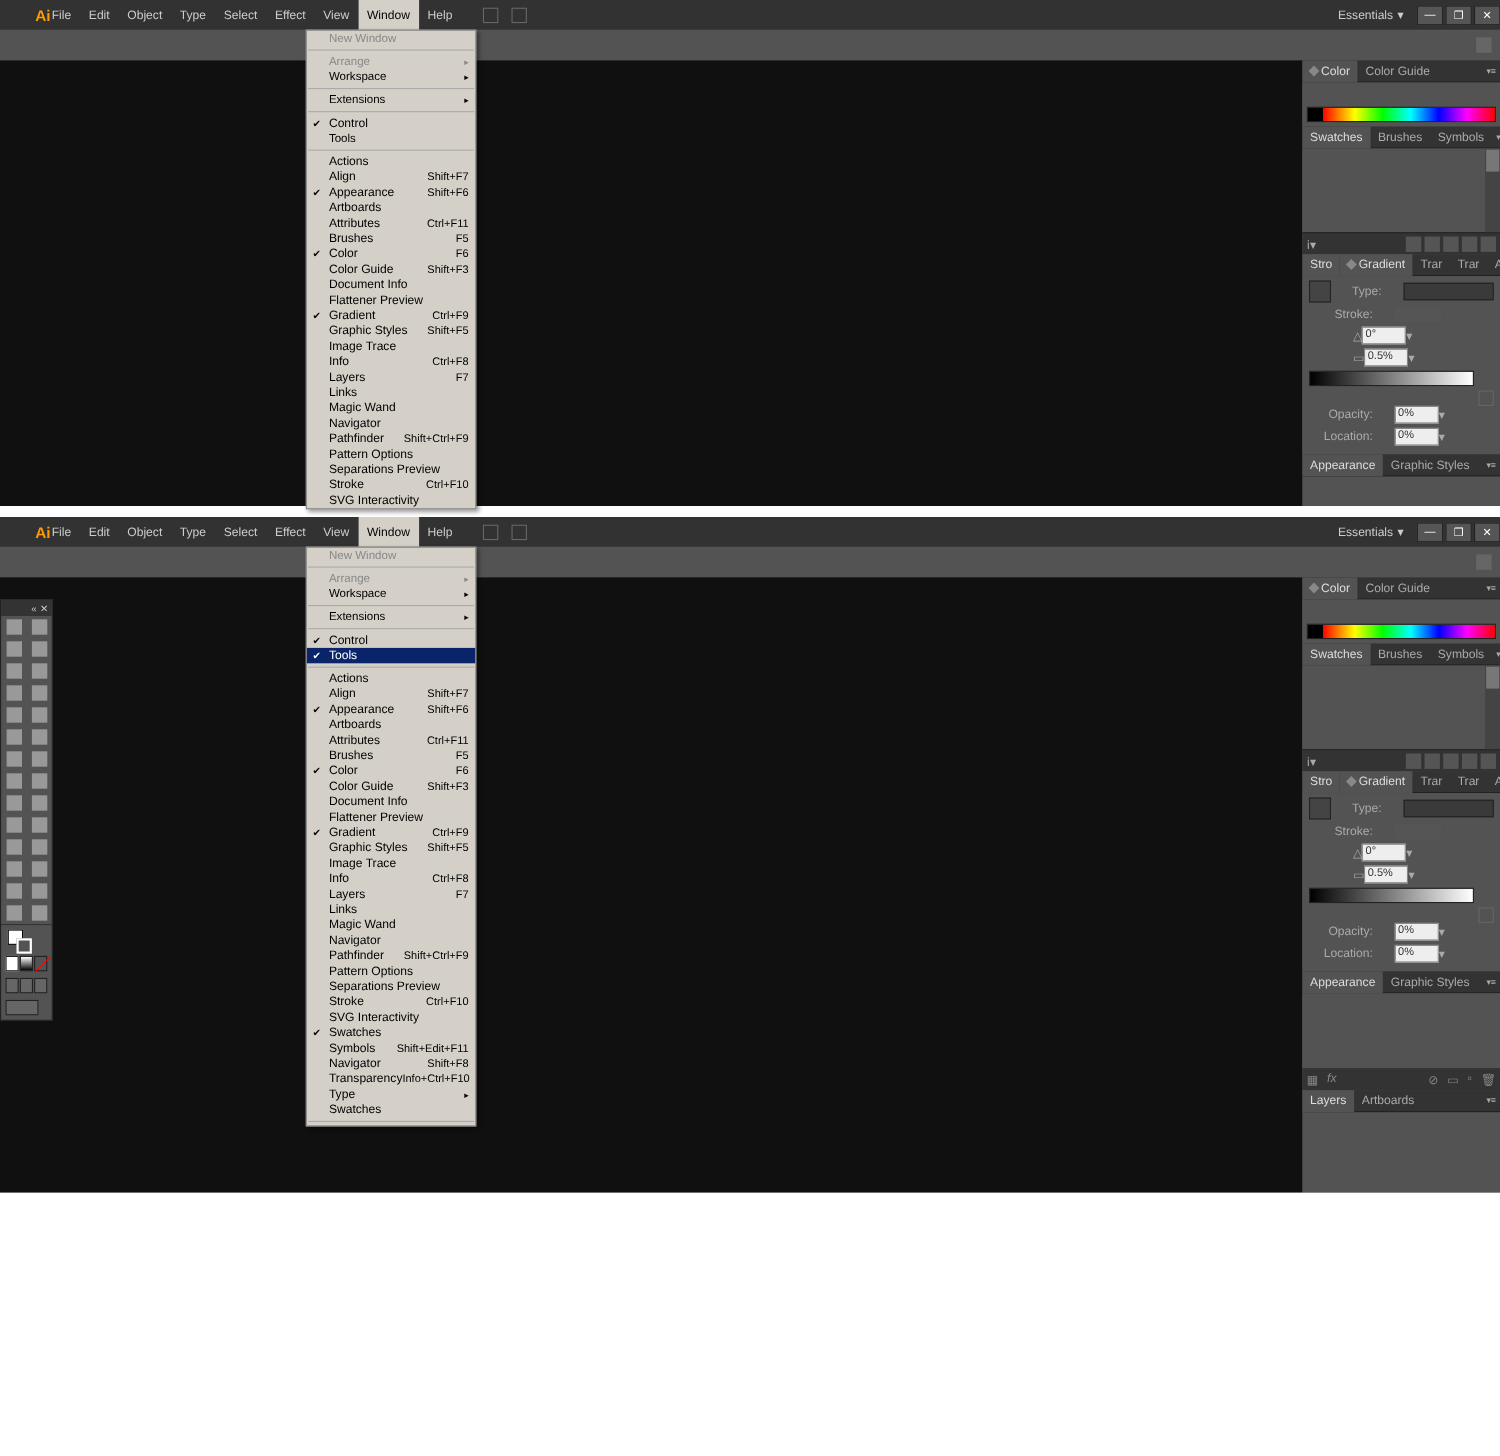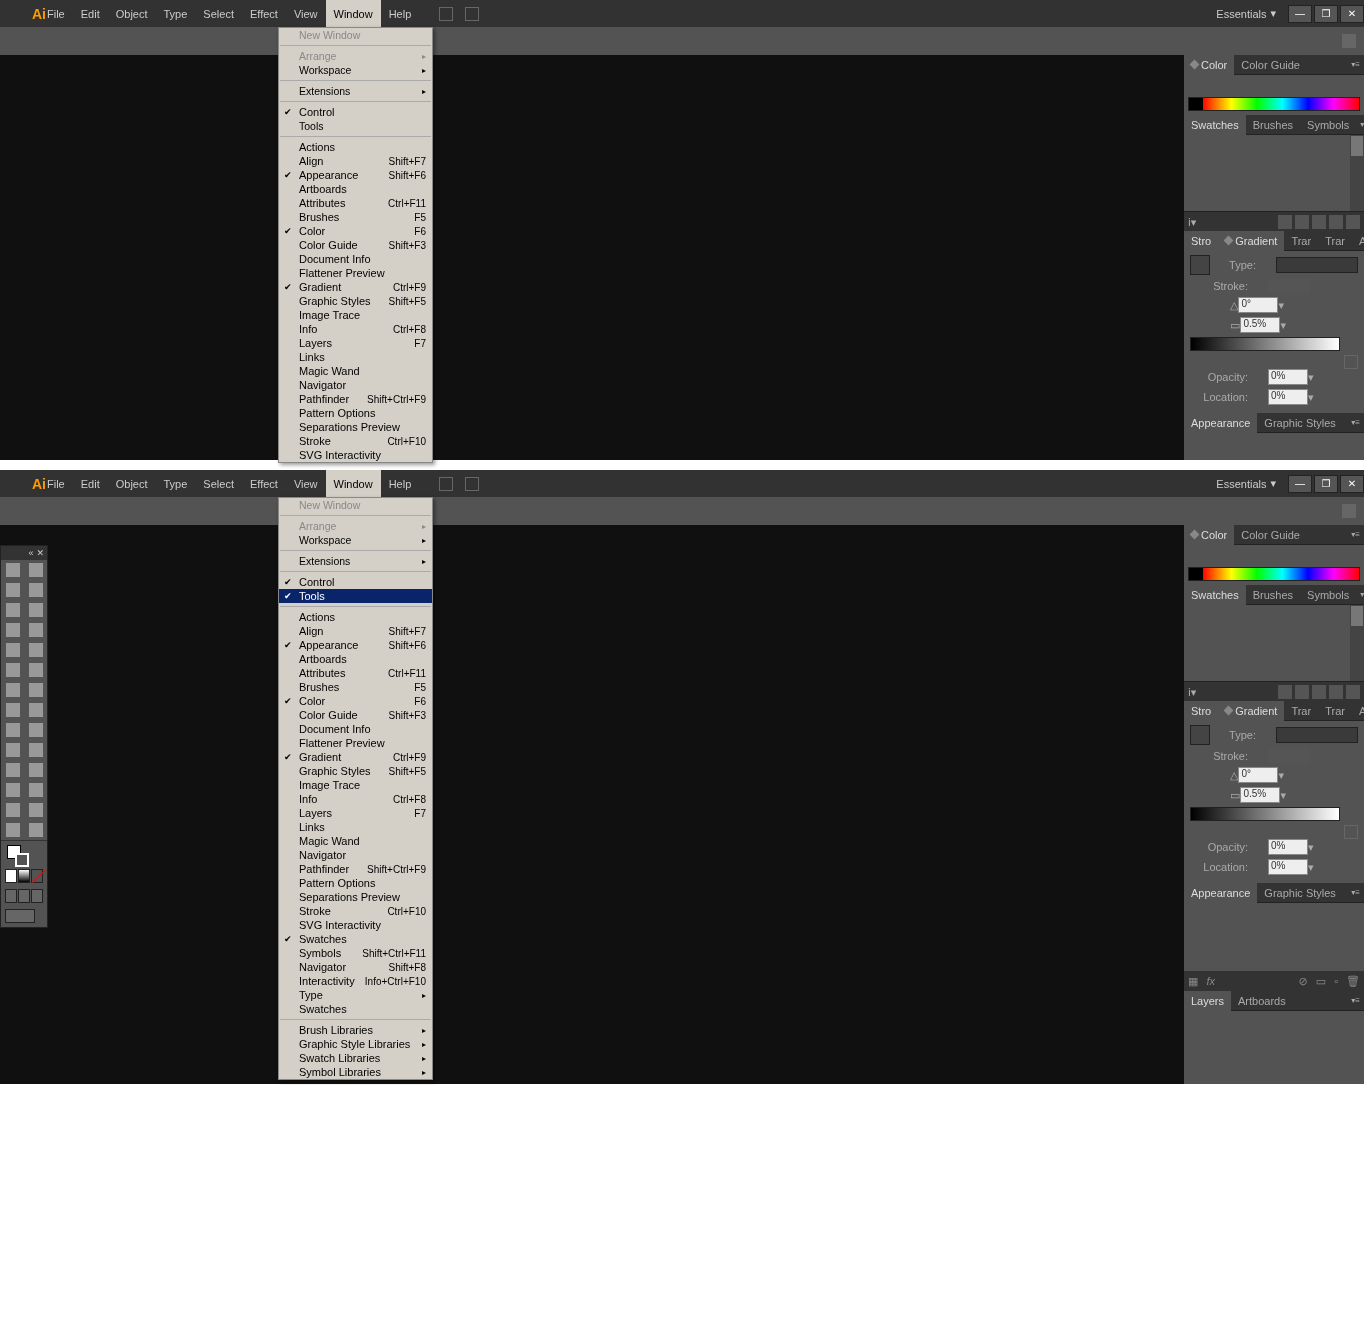--- a/index.html
+++ b/index.html
@@ -657,48 +657,34 @@
         </div>
         <div class="dd-item">
           <span>SVG Interactivity</span>
         </div>
         <div class="dd-item">
           <span class="chk">✔</span>
           <span>Swatches</span>
         </div>
         <div class="dd-item">
           <span>Symbols</span>
-          <span class="hk">Shift+Ctrl+F11</span>
+          <span class="hk">Shift+Edit+F11</span>
         </div>
         <div class="dd-item">
           <span>Navigator</span>
           <span class="hk">Shift+F8</span>
         </div>
         <div class="dd-item">
-          <span>Interactivity</span>
+          <span>Transparency</span>
           <span class="hk">Info+Ctrl+F10</span>
         </div>
         <div class="dd-item sub">
           <span>Type</span>
         </div>
         <div class="dd-item">
           <span>Swatches</span>
         </div>
       </div>
     <div class="dd-sep"></div>
-    <div id="dd2lib">
-        <div class="dd-item sub">
-          <span>Brush Libraries</span>
-        </div>
-        <div class="dd-item sub">
-          <span>Graphic Style Libraries</span>
-        </div>
-        <div class="dd-item sub">
-          <span>Swatch Libraries</span>
-        </div>
-        <div class="dd-item sub">
-          <span>Symbol Libraries</span>
-        </div>
-      </div>
   </div>
 </div>
 
 <div class="whitebox"></div>
 
 </body></html>

